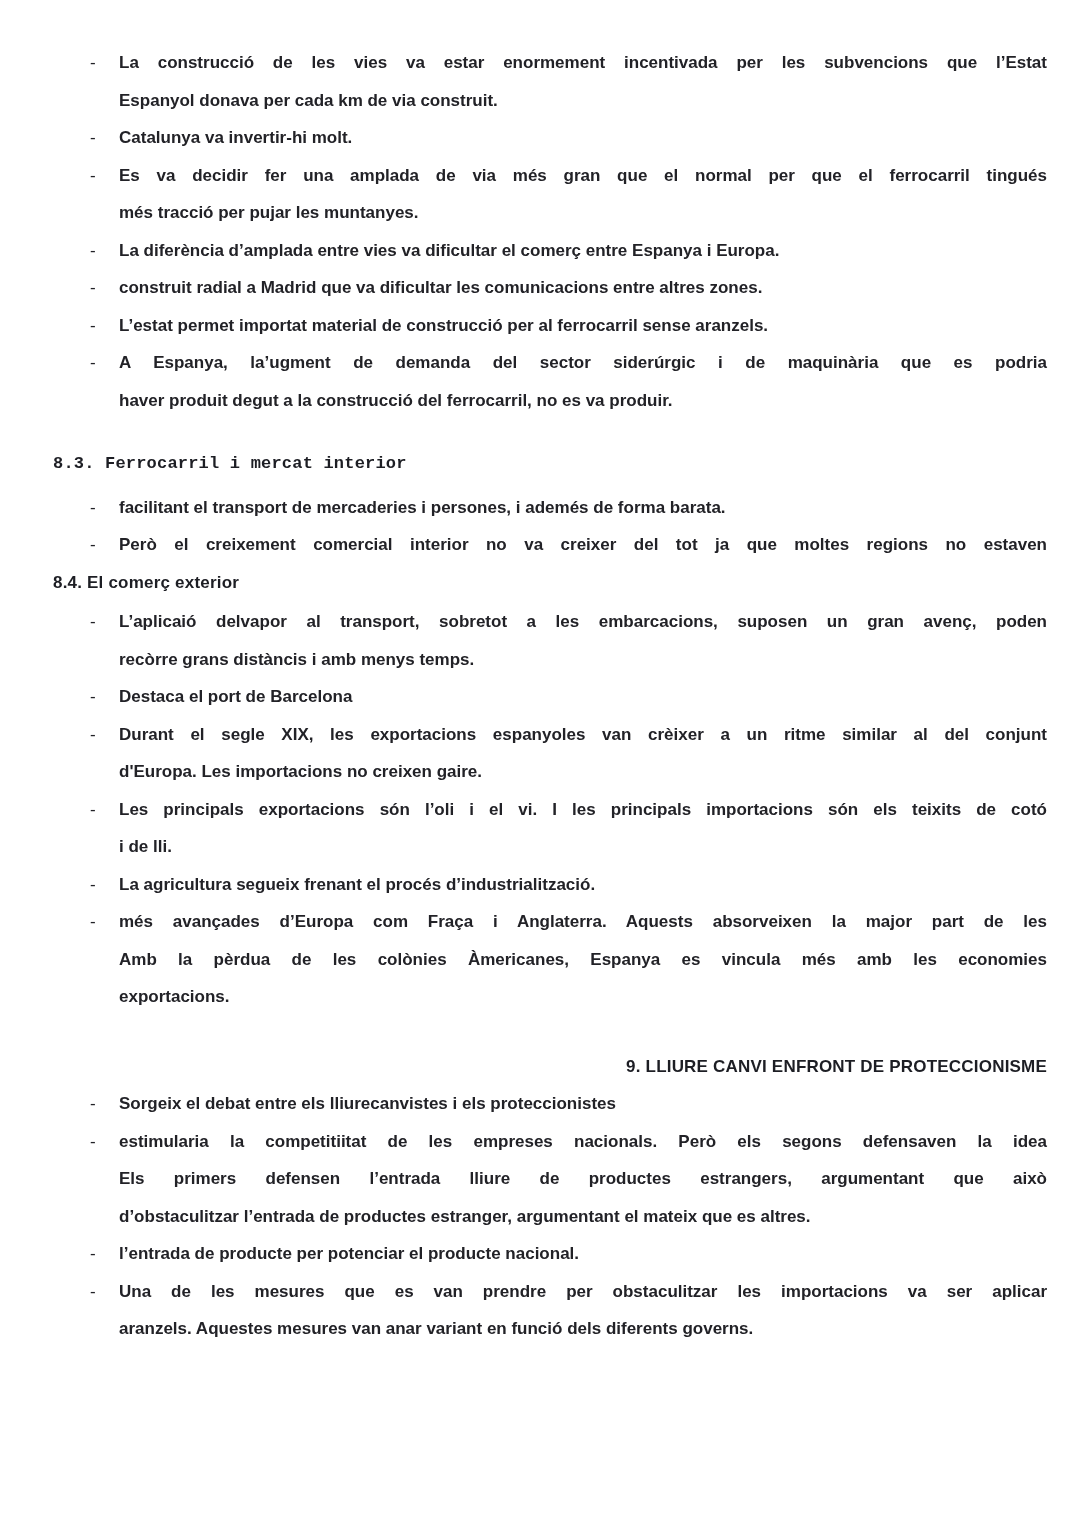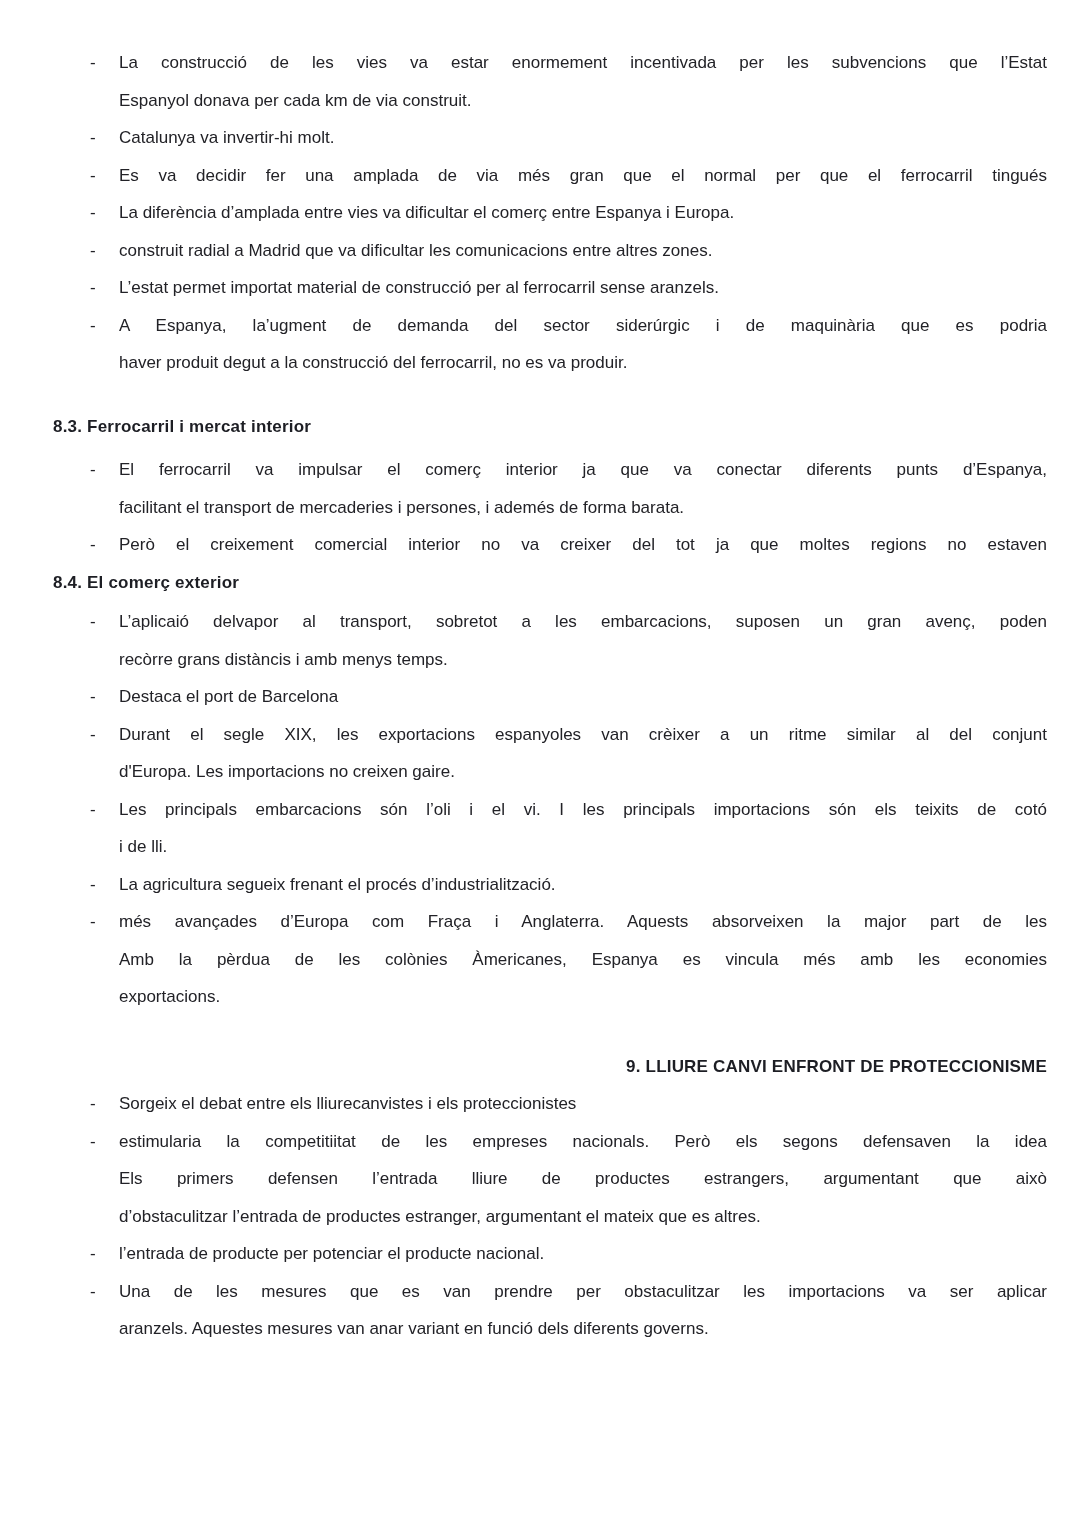--- a/index.html
+++ b/index.html
@@ -14,32 +14,32 @@
     font-size:17px;
     line-height:37.5px;
     color:#222227;
     overflow:hidden;
   }
   .h{
     font-weight:bold;
     letter-spacing:.2px;
     color:#1d1e24;
   }
-  .h83{margin-top:26px;margin-bottom:6px;}
+  .h83{margin-top:26px;margin-bottom:6px;font-family:Liberation Mono, monospace;}
   .h84{margin-top:0;margin-bottom:2px;}
   .h9{margin-top:32px;margin-bottom:0;text-align:right;}
   .li{
     position:relative;
     padding-left:66px;
   }
   .dash{
     position:absolute;
     left:37px;top:0;
   }
-  .ln{display:block;}
+  .ln{display:block;font-weight:bold;}
   .j{
     text-align:justify;
     text-align-last:justify;
     text-justify:inter-word;
   }
 </style>
 </head>
 <body>
 
 <div class="page">
@@ -50,20 +50,21 @@
       <span class="ln j">La construcció de les vies va estar enormement incentivada per les subvencions que l’Estat</span>
       <span class="ln">Espanyol donava per cada km de via construit.</span>
     </div>
     <div class="li">
       <span class="dash">-</span>
       <span class="ln">Catalunya va invertir-hi molt.</span>
     </div>
     <div class="li">
       <span class="dash">-</span>
       <span class="ln j">Es va decidir fer una amplada de via més gran que el normal per que el ferrocarril tingués</span>
+      <span class="ln">més tracció per pujar les muntanyes.</span>
     </div>
     <div class="li">
       <span class="dash">-</span>
       <span class="ln">La diferència d’amplada entre vies va dificultar el comerç entre Espanya i Europa.</span>
     </div>
     <div class="li">
       <span class="dash">-</span>
       <span class="ln">construit radial a Madrid que va dificultar les comunicacions entre altres zones.</span>
     </div>
     <div class="li">
@@ -75,21 +76,20 @@
       <span class="ln j">A Espanya, la’ugment de demanda del sector siderúrgic i de maquinària que es podria</span>
       <span class="ln">haver produit degut a la construcció del ferrocarril, no es va produir.</span>
     </div>
   </div>
 
   <div class="h h83">8.3. Ferrocarril i mercat interior</div>
 
   <div class="list">
     <div class="li">
       <span class="dash">-</span>
-      <span class="ln j">El ferrocarril va impulsar el comerç interior ja que va conectar diferents punts d’Espanya,</span>
       <span class="ln">facilitant el transport de mercaderies i persones, i ademés de forma barata.</span>
     </div>
     <div class="li">
       <span class="dash">-</span>
       <span class="ln j">Però el creixement comercial interior no va creixer del tot ja que moltes regions no estaven</span>
     </div>
   </div>
 
   <div class="h h84">8.4. El comerç exterior</div>
 
@@ -103,21 +103,21 @@
       <span class="dash">-</span>
       <span class="ln">Destaca el port de Barcelona</span>
     </div>
     <div class="li">
       <span class="dash">-</span>
       <span class="ln j">Durant el segle XIX, les exportacions espanyoles van crèixer a un ritme similar al del conjunt</span>
       <span class="ln">d'Europa. Les importacions no creixen gaire.</span>
     </div>
     <div class="li">
       <span class="dash">-</span>
-      <span class="ln j">Les principals embarcacions són l’oli i el vi. I les principals importacions són els teixits de cotó</span>
+      <span class="ln j">Les principals exportacions són l’oli i el vi. I les principals importacions són els teixits de cotó</span>
       <span class="ln">i de lli.</span>
     </div>
     <div class="li">
       <span class="dash">-</span>
       <span class="ln">La agricultura segueix frenant el procés d’industrialització.</span>
     </div>
     <div class="li">
       <span class="dash">-</span>
       <span class="ln j">més avançades d’Europa com Fraça i Anglaterra. Aquests absorveixen la major part de les</span>
       <span class="ln j">Amb la pèrdua de les colònies Àmericanes, Espanya es vincula més amb les economies</span>

